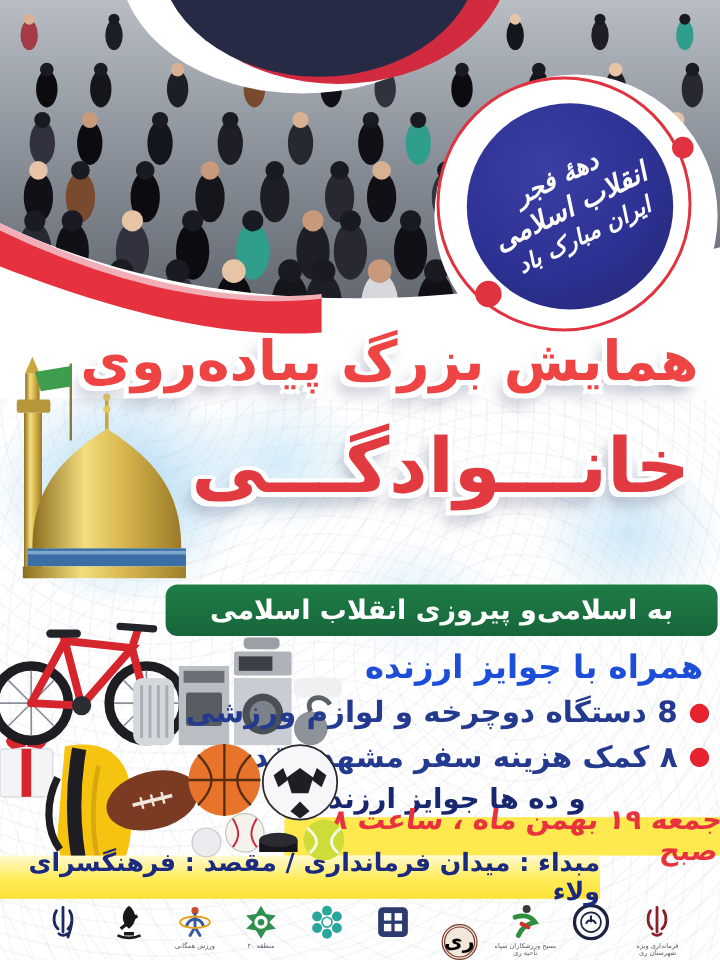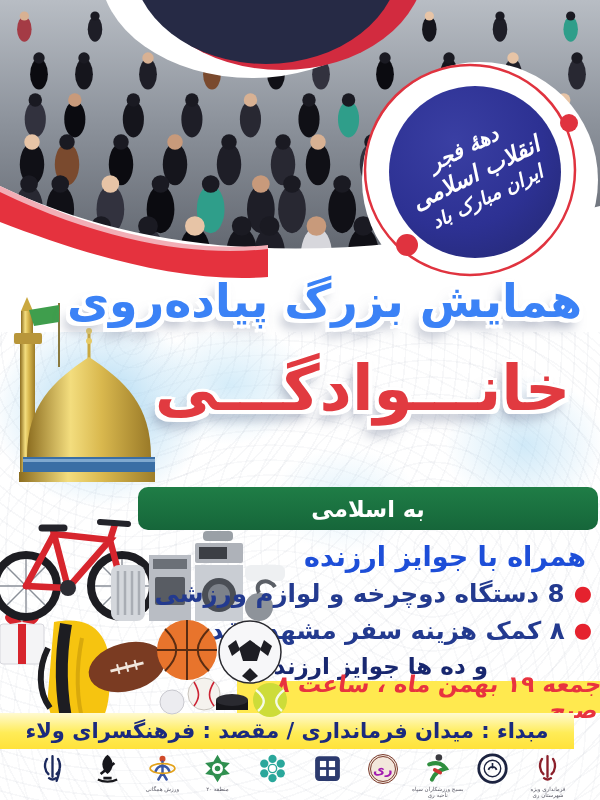--- a/index.html
+++ b/index.html
@@ -27,22 +27,22 @@
   .badge-text .b1{font-size:21px;}
   .badge-text .b2{font-size:23px;}
   .badge-text .b3{font-size:19px;}
   
   .outline{ text-shadow:
       3px 0 0 #fff,-3px 0 0 #fff,0 3px 0 #fff,0 -3px 0 #fff,
       2.5px 2.5px 0 #fff,-2.5px 2.5px 0 #fff,2.5px -2.5px 0 #fff,-2.5px -2.5px 0 #fff,
       4px 4px 0 #fff,-4px 4px 0 #fff,4px -2px 0 #fff,-4px -2px 0 #fff,
       -5px 9px 12px rgba(100,112,140,.55);}
   .title1{position:absolute;top:274px;left:55px;right:6px;z-index:4;text-align:center;
-          font-size:46px;font-weight:bold;color:#3b82f6;}
-  .title2{position:absolute;top:352px;left:150px;right:25px;z-index:4;text-align:center;
+          font-size:46px;font-weight:bold;color:#ef4444;}
+  .title2{position:absolute;top:352px;left:150px;right:25px;z-index:4;
           font-size:63px;font-weight:bold;color:#e13a40;}
   
   .cloud{position:absolute;z-index:1;pointer-events:none;}
   .c1{left:-50px;top:275px;width:300px;height:270px;background:radial-gradient(closest-side,rgba(165,213,241,.95),rgba(165,213,241,0) 72%);}
   .c2{left:110px;top:300px;width:240px;height:170px;background:radial-gradient(closest-side,rgba(185,224,245,.6),rgba(185,224,245,0) 70%);}
   .c3{left:410px;top:345px;width:230px;height:200px;background:radial-gradient(closest-side,rgba(170,216,242,.55),rgba(170,216,242,0) 70%);}
   .c4{left:240px;top:425px;width:210px;height:150px;background:radial-gradient(closest-side,rgba(185,224,245,.4),rgba(185,224,245,0) 70%);}
   
   .shrine{position:absolute;left:-5px;top:295px;width:160px;height:187px;z-index:3;}
   .bike{position:absolute;left:-12px;top:484px;width:175px;height:145px;z-index:3;}
@@ -61,32 +61,32 @@
   .bullet-row{position:absolute;right:8px;z-index:4;display:flex;align-items:center;gap:9px;
               font-size:24.5px;font-weight:bold;color:#233a8f;}
   .bullet-row .dot{color:#e5222e;font-size:21px;line-height:1;}
   .row1{top:579px;}
   .row2{top:616px;}
   .prizes-more{position:absolute;top:653px;right:112px;z-index:4;
                font-size:23px;font-weight:bold;color:#18276f;}
   .date-chip{position:absolute;left:237px;top:681px;width:363px;height:32px;z-index:4;
              background:#ffe94f;display:flex;align-items:center;justify-content:center;}
   .date-chip span{color:#e8333f;font-size:23px;font-weight:bold;transform:skewX(-8deg);}
-  .route-band{position:absolute;left:0;top:713px;width:574px;height:36px;z-index:4;
+  .route-band{position:absolute;left:0;top:713px;width:500px;height:36px;z-index:4;
               background:linear-gradient(180deg,#fffad1 0%,#ffec57 55%,#ffe23a 100%);
               display:flex;align-items:center;justify-content:center;
               color:#1b2a7e;font-size:21px;font-weight:bold;}
   
   .logos{position:absolute;left:0;top:750px;width:600px;height:50px;z-index:3;
          display:flex;justify-content:space-evenly;align-items:flex-start;padding:2px 24px 0;}
   .logo{width:54px;text-align:center;direction:rtl;}
   .logo svg{width:33px;height:33px;display:block;margin:0 auto;}
   .logo .cap{font-size:5.5px;color:#5a5a66;line-height:1.15;margin-top:1px;}
-  .rey-circle{width:30px;height:30px;margin:2px auto 0;border-radius:50%;border:3px double #7a3b2e;
-              background:#f3e7dc;color:#a21caf;font-weight:bold;font-size:13px;
+  .rey-circle{width:30px;height:30px;margin:18px auto 0;border-radius:50%;border:3px double #7a3b2e;
+              background:#f3e7dc;color:#000000;font-weight:bold;font-size:17px;
               display:flex;align-items:center;justify-content:center;}
 </style>
 </head>
 <body>
 
 <div class="poster">
 
   <div class="bg-pattern"></div>
 
   <div class="photo">
@@ -382,20 +382,21 @@
       <ellipse cx="180" cy="88" rx="16" ry="6" fill="#2a2a30"></ellipse>
     </g>
     <g>
       <circle cx="218" cy="88" r="17" fill="#cddc39"></circle>
       <path d="M204 78 C214 86 214 92 206 99 M232 78 C222 86 222 92 230 99" stroke="#f6fbe7" stroke-width="2.4" fill="none"></path>
     </g>
   </svg>
 
   <div class="occasion">
     <span>به اسلامی</span>
+    <span>و پیروزی انقلاب اسلامی</span>
   </div>
 
   <div class="prizes-heading">همراه با جوایز ارزنده</div>
   <div class="bullet-row row1">
     <span class="dot">●</span>
     <span>8 دستگاه دوچرخه و لوازم ورزشی</span>
   </div>
   <div class="bullet-row row2">
     <span class="dot">●</span>
     <span>۸ کمک هزینه سفر مشهد مقدس</span>

